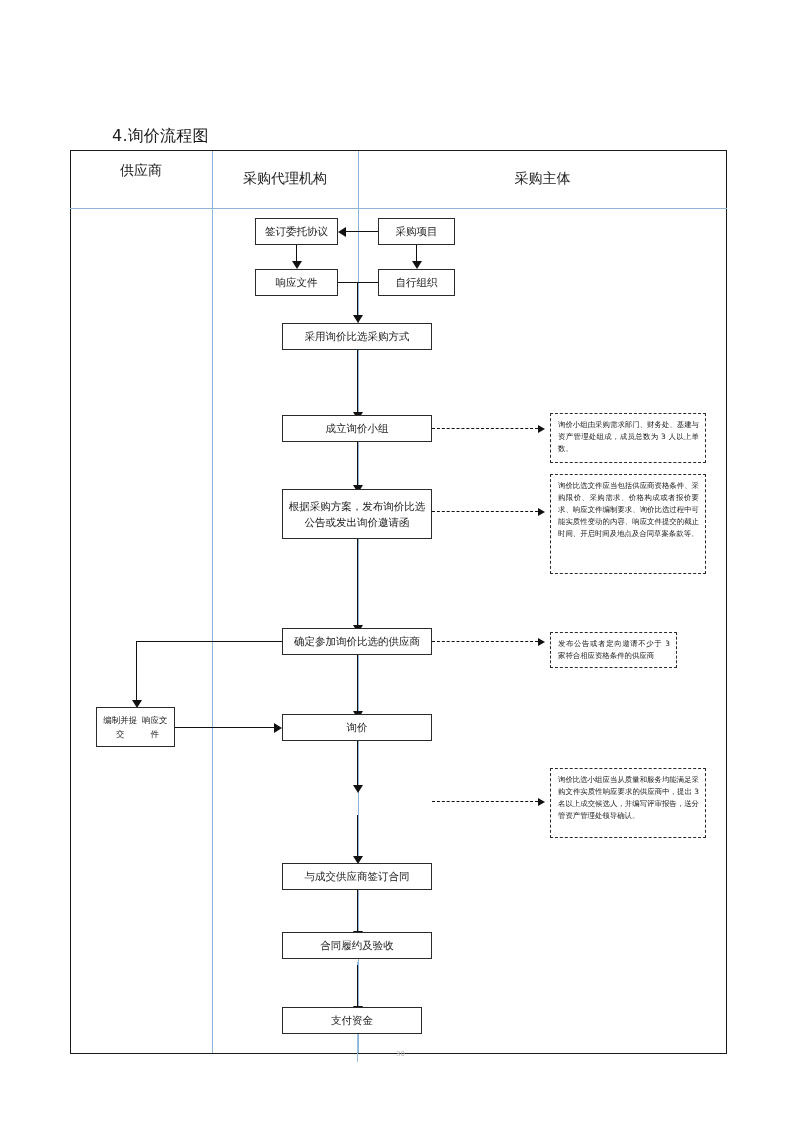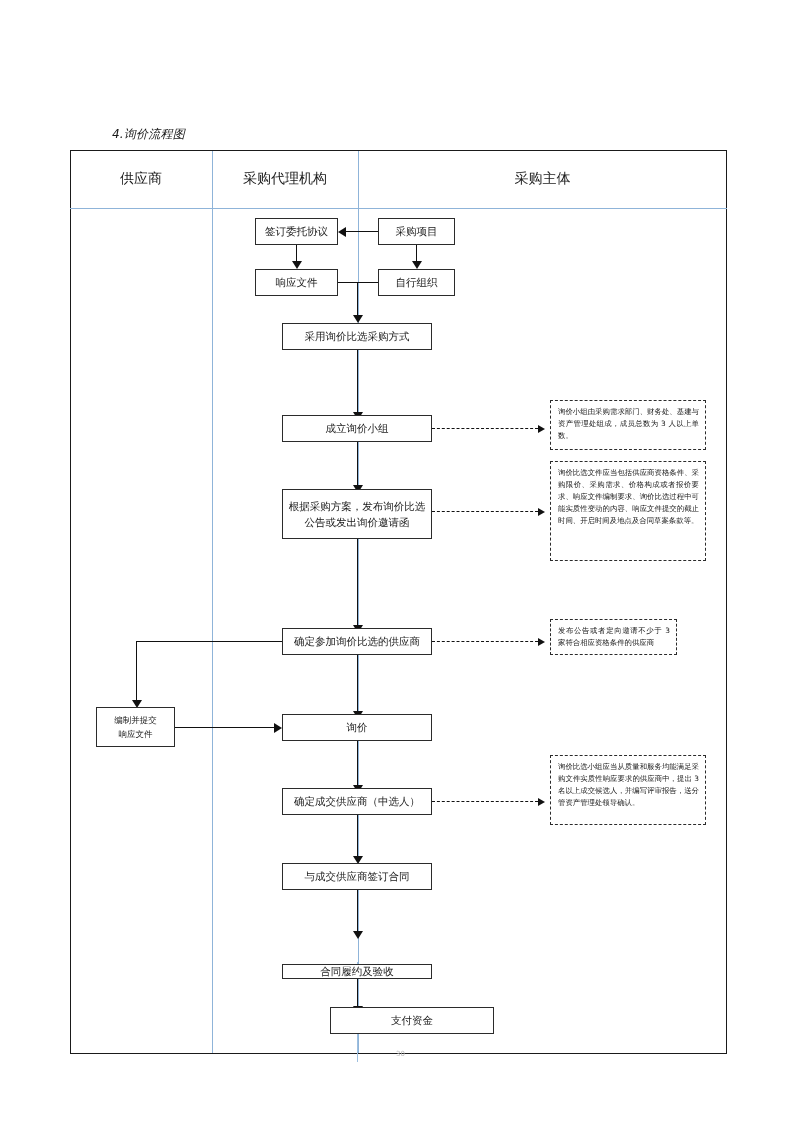--- a/index.html
+++ b/index.html
@@ -8,22 +8,22 @@
     background:#ffffff;
     font-family:"DejaVu Sans","Liberation Sans",sans-serif;
     position:relative;
     overflow:hidden;
   }
   .page{position:absolute;left:0;top:0;width:793px;height:1122px;}
 
   
   .title{
     position:absolute;left:112px;top:126px;
-    font-size:12px;color:#1a1a1a;
-    letter-spacing:.2px;white-space:nowrap;font-style:italic;
+    font-size:16px;color:#1a1a1a;
+    letter-spacing:.2px;white-space:nowrap;
   }
 
   
   .frame{
     position:absolute;left:70px;top:150px;
     width:657px;height:904px;
     border:1.4px solid #1a1a1a;
     box-sizing:border-box;
     background:#fff;
   }
@@ -39,21 +39,21 @@
   }
   .lane-sep.a{left:212px;}
   .lane-sep.b{left:358px;}
 
   
   .lane-label{
     position:absolute;
     font-size:14px;color:#1a1a1a;
     text-align:center;white-space:nowrap;
   }
-  .lane-label.l1{left:70px;top:170px;width:142px;font-family:Liberation Mono, monospace;}
+  .lane-label.l1{left:70px;top:162px;width:142px;font-family:Liberation Mono, monospace;}
   .lane-label.l2{left:212px;top:170px;width:146px;}
   .lane-label.l3{left:358px;top:170px;width:369px;}
 
   
   .node{
     position:absolute;
     box-sizing:border-box;
     border:1.25px solid #2b2b2b;
     background:#ffffff;
     color:#1a1a1a;
@@ -71,20 +71,21 @@
     position:absolute;
     box-sizing:border-box;
     border:1.15px dashed #2b2b2b;
     background:#ffffff;
     color:#1a1a1a;
     font-size:7.4px;
     line-height:1.62;
     padding:5px 6px 4px 7px;
     text-align:justify;
     z-index:6;
+    margin-top:13px;
   }
 
   
   .vline{position:absolute;background:#111;width:1.8px;z-index:3;}
   .hline{position:absolute;background:#111;height:1.8px;z-index:3;}
   .hline.thin{height:1.4px;}
   
   .guide{position:absolute;background:#9dbfdf;width:1.2px;z-index:1;}
 
   
@@ -172,48 +173,47 @@
   <div class="arr right sm" style="left:538px;top:637.5px;"></div>
   <div class="note" style="left:550px;top:619px;width:127px;height:36px;">发布公告或者定向邀请不少于 3 家符合相应资格条件的供应商</div>
 
   <div class="hline" style="left:136px;top:640.5px;width:146px;"></div>
   <div class="vline" style="left:135.5px;top:640.5px;height:60px;"></div>
   <div class="arr down" style="left:131.5px;top:700px;"></div>
 
   <div class="vline" style="left:356.5px;top:655px;height:56px;"></div>
   <div class="arr down" style="left:352.5px;top:711px;"></div>
 
-  <div class="node tiny" style="left:96px;top:707px;width:79px;height:40px;flex-direction:column;justify-content:center;">
+  <div class="node tiny" style="left:96px;top:707px;width:79px;height:40px;flex-direction:row;justify-content:center;">
     <span>编制并提交</span>
     <span>响应文件</span>
   </div>
 
   <div class="hline" style="left:175px;top:726.5px;width:99px;"></div>
   <div class="arr right" style="left:274px;top:722.5px;"></div>
 
   <div class="node" style="left:282px;top:714px;width:150px;height:27px;">询价</div>
 
   <div class="vline" style="left:356.5px;top:741px;height:44px;"></div>
   <div class="arr down" style="left:352.5px;top:785px;"></div>
 
-  <div class="node" style="left:282px;top:788px;width:150px;height:27px;">确定成交供应商（中选人）</div>
 
   <div class="dash" style="left:432px;top:801px;width:106px;"></div>
   <div class="arr right sm" style="left:538px;top:797.5px;"></div>
   <div class="note" style="left:550px;top:755px;width:156px;height:70px;">询价比选小组应当从质量和服务均能满足采购文件实质性响应要求的供应商中，提出 3 名以上成交候选人，并编写评审报告，送分管资产管理处领导确认。</div>
 
   <div class="vline" style="left:356.5px;top:815px;height:41px;"></div>
   <div class="arr down" style="left:352.5px;top:856px;"></div>
 
   <div class="node" style="left:282px;top:863px;width:150px;height:27px;">与成交供应商签订合同</div>
 
   <div class="vline" style="left:356.5px;top:890px;height:41px;"></div>
   <div class="arr down" style="left:352.5px;top:931px;"></div>
 
-  <div class="node" style="left:282px;top:964px;width:150px;height:15px;">合同履约及验收</div>
+  <div class="node" style="left:282px;top:932px;width:150px;height:27px;">合同履约及验收</div>
 
   <div class="vline" style="left:356.5px;top:965px;height:41px;"></div>
   <div class="arr down" style="left:352.5px;top:1006px;"></div>
 
-  <div class="node" style="left:282px;top:1007px;width:164px;height:27px;margin-left:48px;">支付资金</div>
+  <div class="node" style="left:282px;top:1007px;width:140px;height:27px;">支付资金</div>
 
   <div class="footmark">30</div>
 </div>
 
 </body></html>

